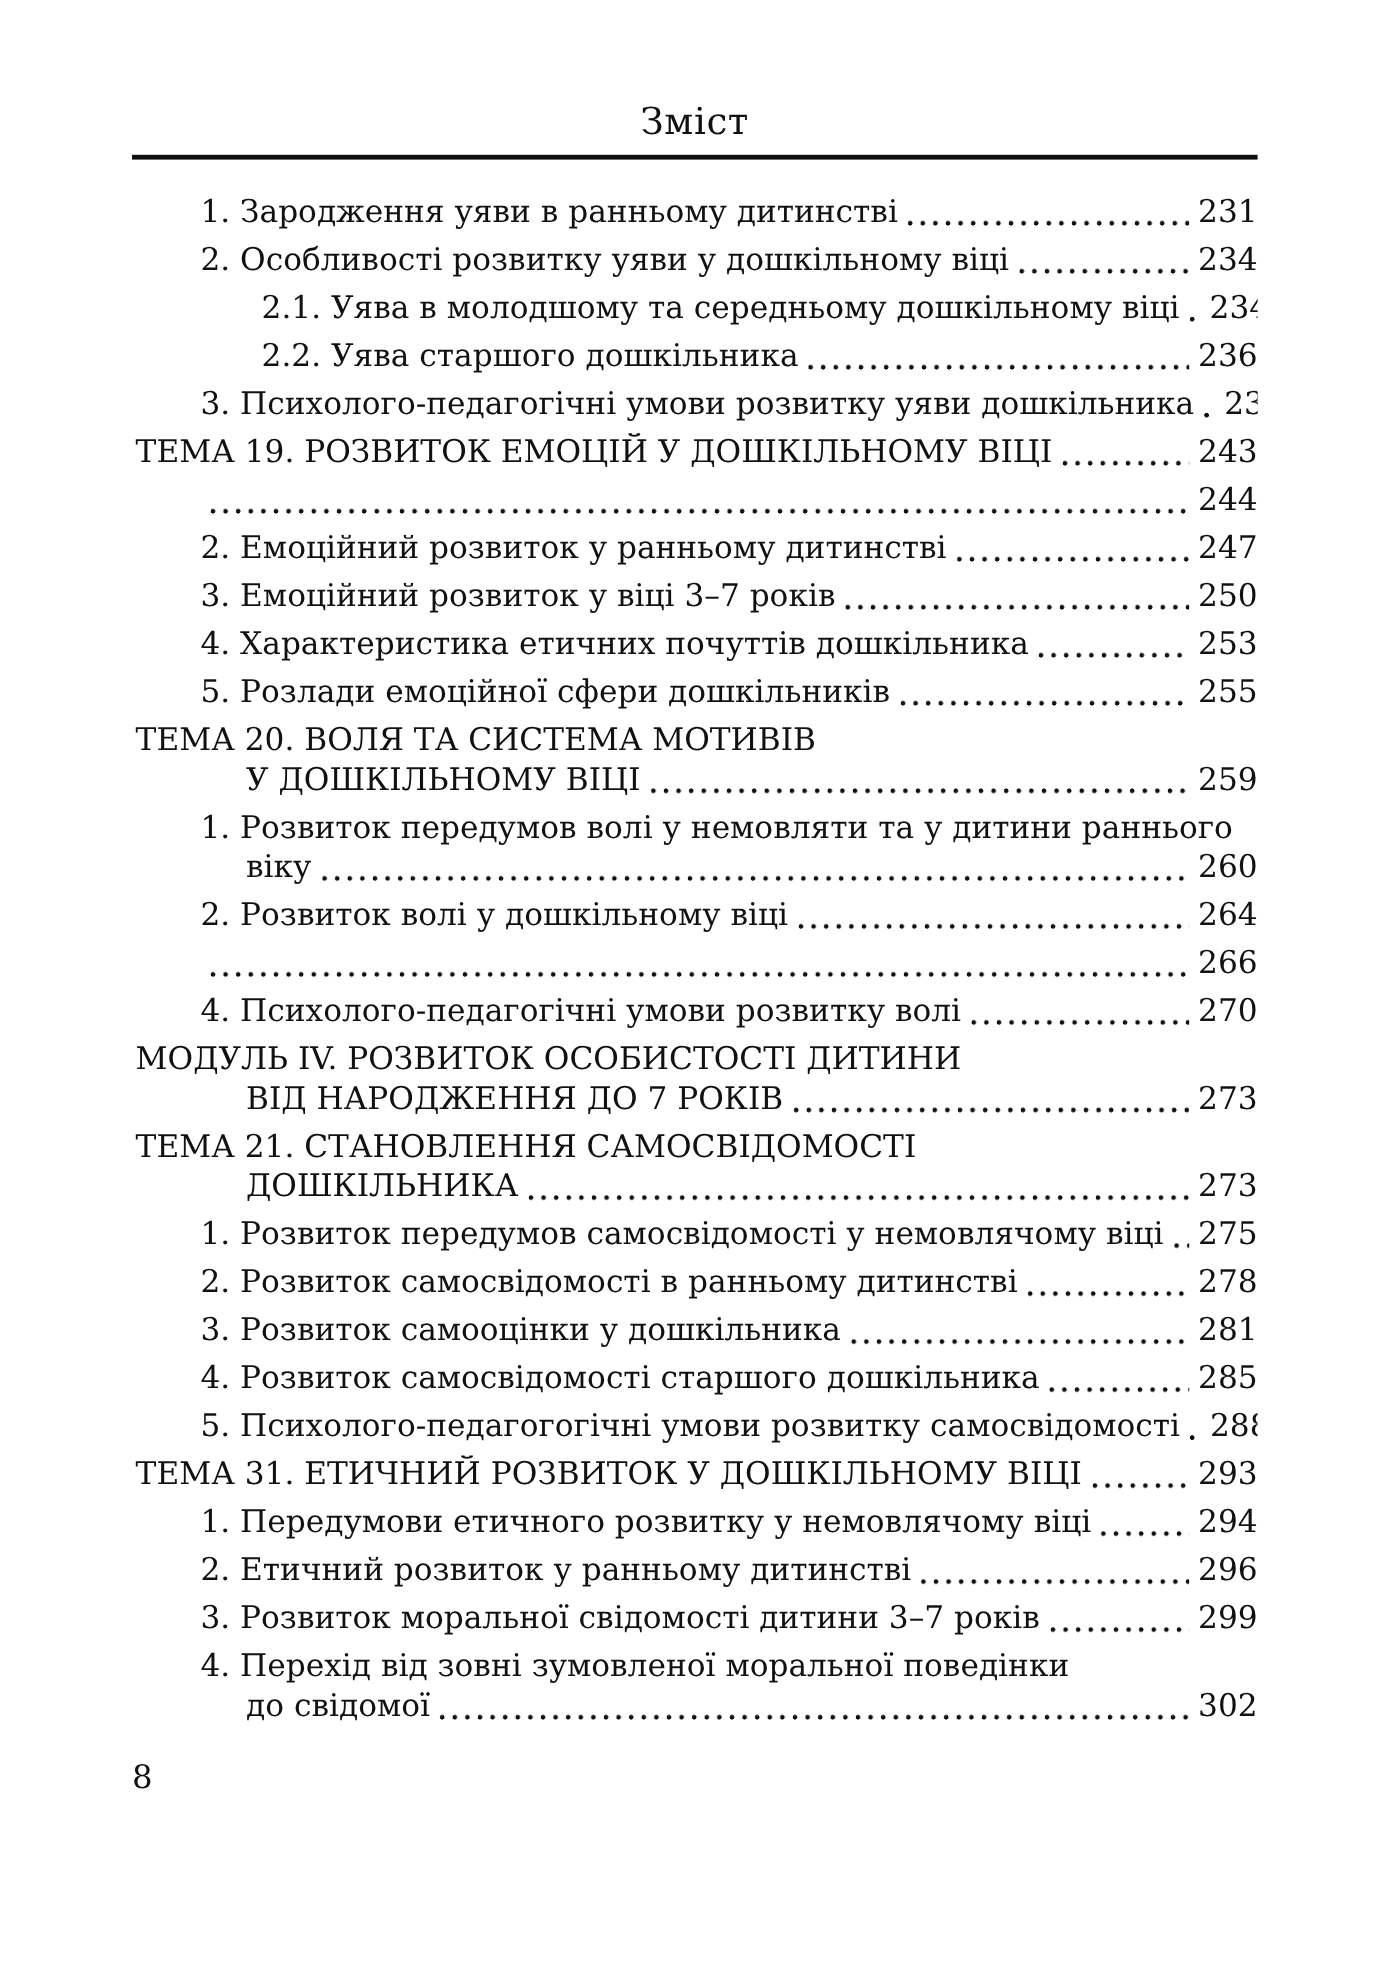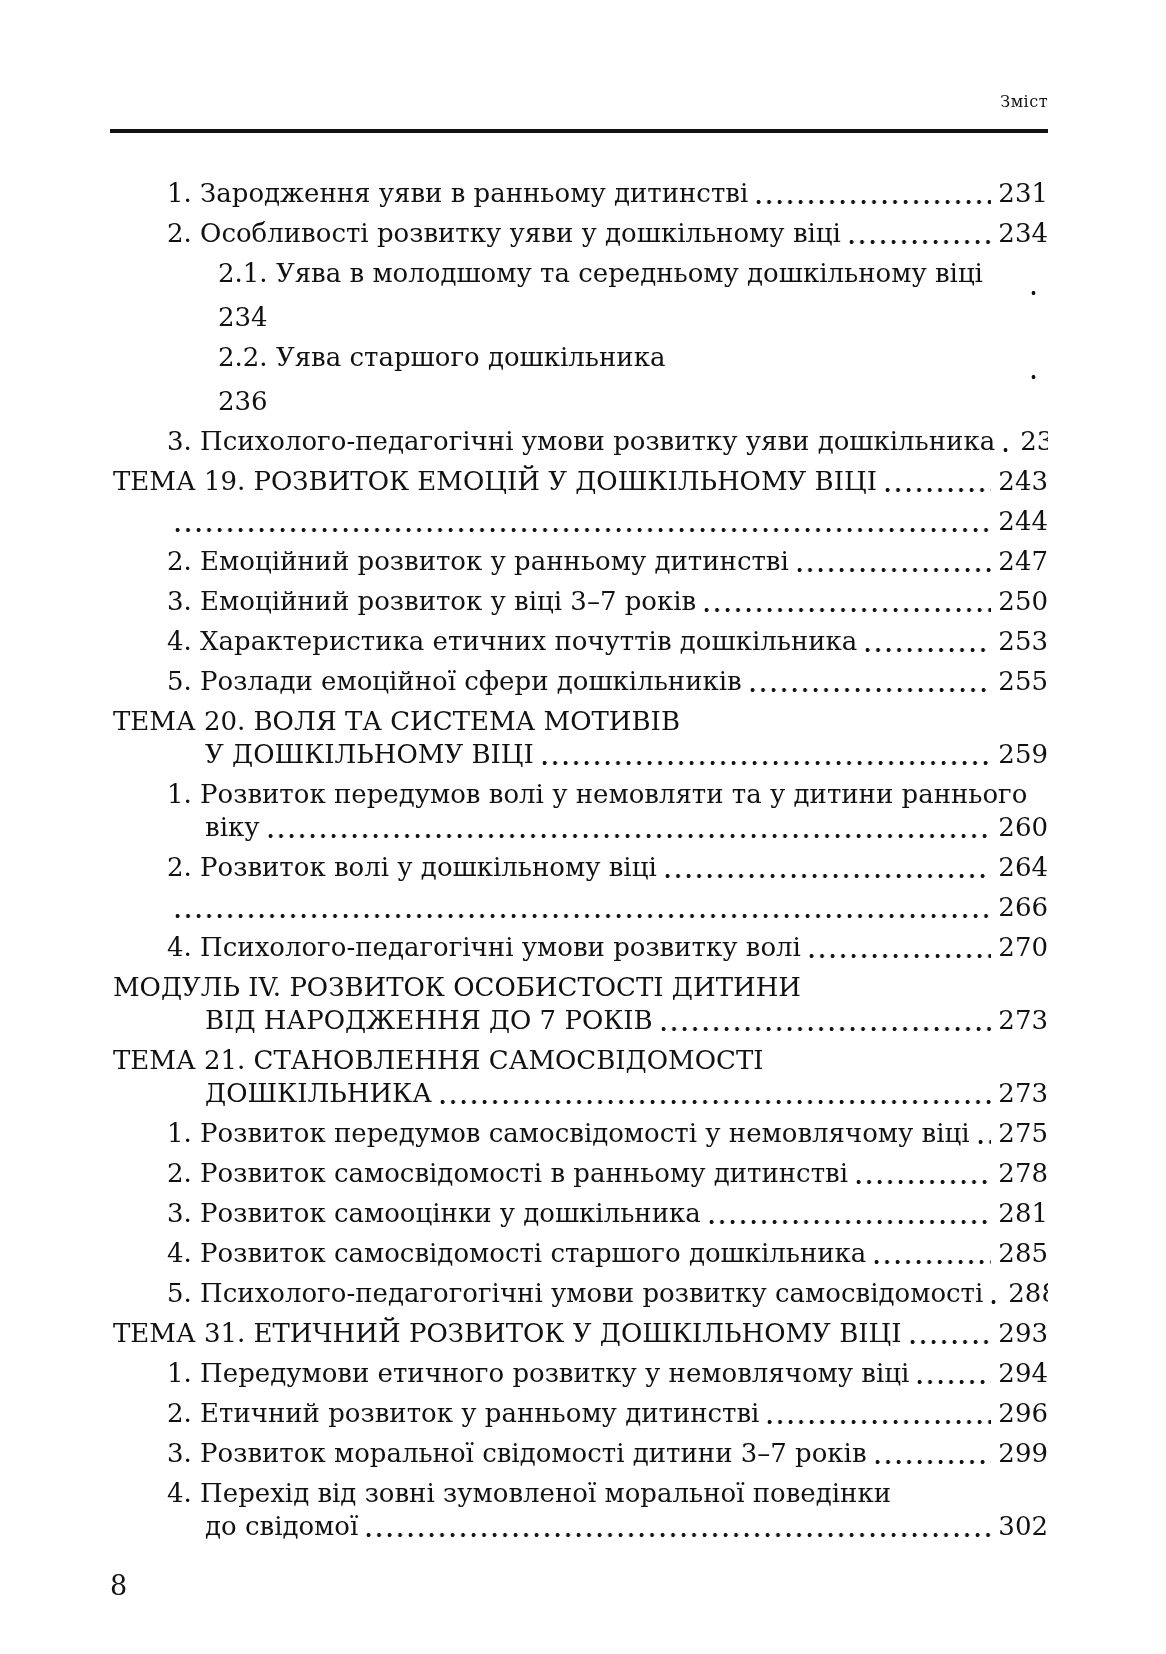--- a/index.html
+++ b/index.html
@@ -15,50 +15,50 @@
     color: #111111;
     overflow: hidden;
   }
   .content {
     position: absolute;
     left: 110px;
     top: 88px;
     width: 938px;
   }
   .header-title {
-    text-align: right;
-    font-size: 16px;
+    text-align: center;
+    font-size: 31px;
     line-height: 28px;
     letter-spacing: 0.5px;
   }
   .header-rule {
     margin-top: 13px;
     border-bottom: 4px solid #111111;
   }
   .toc {
-    margin-top: 44px;
+    margin-top: 28px;
     font-size: 26px;
     line-height: 33px;
   }
   .entry { margin-bottom: 7px; }
   .entry.tema, .entry.modul { margin-top: 6px; }
   .entry.modul { font-weight: normal; }
 
   .row {
     display: flex;
     align-items: baseline;
     overflow: hidden;
   }
   .row .t { white-space: nowrap; }
   .line1 { white-space: nowrap; }
 
   
   .entry.item  .line1,
   .entry.item  .row.single { padding-left: 57px; }
-  .entry.subitem .row.single { padding-left: 108px; flex-direction: column; }
+  .entry.subitem .row.single { padding-left: 108px; }
   .entry.tema  .line1,
   .entry.tema  .row.single { padding-left: 3px; }
   .entry.modul .line1,
   .entry.modul .row.single { padding-left: 3px; }
   .row.cont { padding-left: 95px; }
 
   .leader {
     flex: 1 1 auto;
     min-width: 10px;
     height: 6px;

